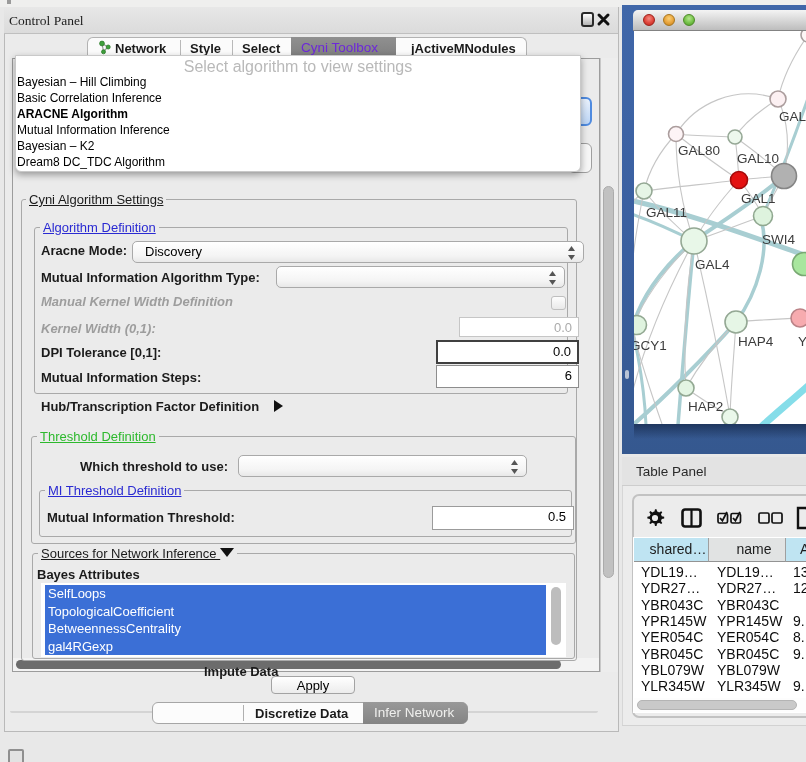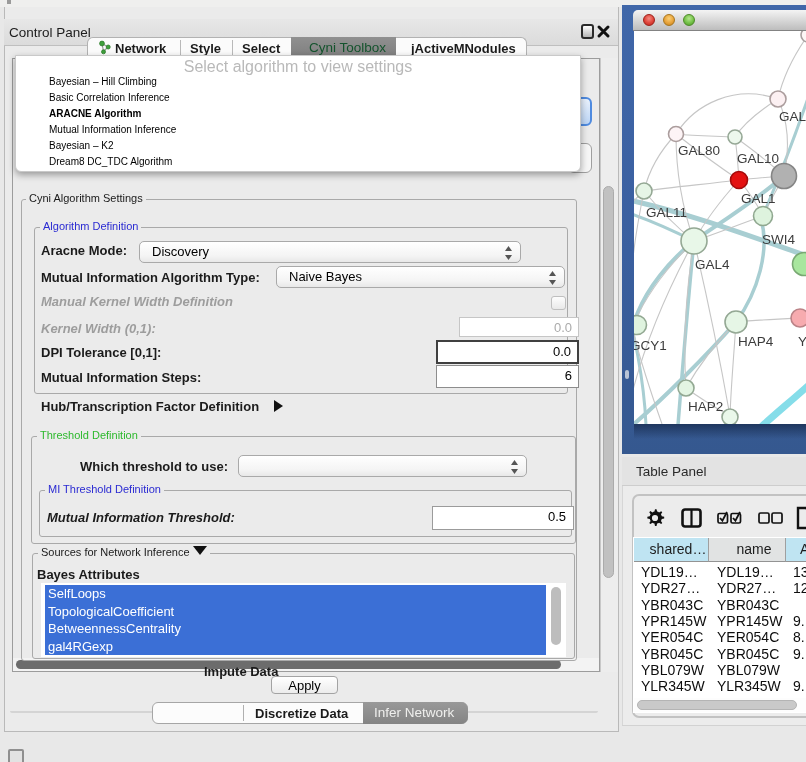--- a/index.html
+++ b/index.html
@@ -1,85 +1,84 @@
 <!DOCTYPE html>
 <html><head>
 <meta charset="utf-8">
 <style>
   html,body{margin:0;padding:0;}
   body{width:806px;height:762px;background:#e8e8e8;font-family:"Liberation Sans",sans-serif;overflow:hidden;position:relative;}
   .abs{position:absolute;}
   .lbl{font-size:13px;font-weight:bold;color:#1b1b1b;white-space:nowrap;}
   .glbl{font-size:13px;font-weight:bold;color:#9d9d9d;white-space:nowrap;font-style:italic;}
-  .gtitle{font-size:11px;background:#ebebeb;padding:0 3px;white-space:nowrap;}
+  .gtitle{font-size:13px;background:#ebebeb;padding:0 3px;white-space:nowrap;text-decoration:underline;}
   .group{border:1px solid #a9a9a9;border-radius:3px;}
   .combo{background:linear-gradient(180deg,#ffffff 0%,#f4f4f4 70%,#e8e8e8 100%);border:1px solid #a9a9a9;border-radius:5px;font-size:13px;color:#000;}
   .combo .ar{position:absolute;right:7px;top:3px;width:9px;}
   .fld{background:#fff;font-size:13px;text-align:right;margin-left:12px;}
 </style>
 </head>
 <body>
 
 <div class="abs" style="left:0;top:0;width:806px;height:7px;background:#efefee;"></div>
 <div class="abs" style="left:7px;top:0;width:4px;height:4px;background:#9a9a9a;"></div>
 
 <div class="abs" style="left:4px;top:7px;width:613px;height:724px;background:#ebebeb;border-left:1px solid #b9b9b9;border-right:1px solid #b9b9b9;border-bottom:1px solid #b9b9b9;">
 </div>
-<div class="abs" style="left:4px;top:19px;width:614px;height:26px;background:linear-gradient(180deg,#e7e7e7,#dbdbdb);border-bottom:1px solid #bfbfbf;">
+<div class="abs" style="left:4px;top:7px;width:614px;height:26px;background:linear-gradient(180deg,#e7e7e7,#dbdbdb);border-bottom:1px solid #bfbfbf;font-family:Liberation Serif, serif;">
   <div class="abs" style="left:5px;top:6px;font-size:13.5px;color:#1c1c1c;">Control Panel</div>
   <div class="abs" style="left:577px;top:5px;width:9px;height:11px;border:2px solid #2a2a2a;border-radius:3px;background:linear-gradient(180deg,#fff,#b5b5b5);"></div>
   <svg class="abs" style="left:592px;top:5px;" width="15" height="15" viewBox="0 0 15 15">
       <path d="M3 3 L12 12 M12 3 L3 12" stroke="#111" stroke-width="3" stroke-linecap="round"></path>
     </svg>
 </div>
 
 <div class="abs" style="left:87px;top:37px;width:440px;height:21px;background:#fbfbfb;border:1px solid #b2b2b2;border-bottom:1px solid #a7a7a7;border-radius:6px 6px 0 0;box-sizing:border-box;"></div>
 <div class="abs" style="left:291px;top:37px;width:105px;height:21px;background:linear-gradient(180deg,#909090,#7e7e7e);"></div>
 <div class="abs" style="left:180px;top:40px;width:1px;height:15px;background:#b9b9b9;"></div>
 <div class="abs" style="left:232px;top:40px;width:1px;height:15px;background:#b9b9b9;"></div>
 <svg class="abs" style="left:98px;top:40px;" width="14" height="15" viewBox="0 0 14 15">
   <path d="M4 3.5 L10 7 M4 3.5 L5.5 11.5 M10 7 L5.5 11.5" stroke="#999" stroke-width="1.2" fill="none"></path>
   <circle cx="4" cy="3.5" r="2.4" fill="#3fa03d" stroke="#2c7c2a" stroke-width="0.8"></circle>
     <circle cx="10.2" cy="7" r="2" fill="#3fa03d" stroke="#2c7c2a" stroke-width="0.8"></circle>
     <circle cx="5.5" cy="11.8" r="2" fill="#3fa03d" stroke="#2c7c2a" stroke-width="0.8"></circle>
 </svg>
 <div class="abs lbl" style="left:115px;top:41px;">Network</div>
 <div class="abs lbl" style="left:190px;top:41px;">Style</div>
 <div class="abs lbl" style="left:242px;top:41px;">Select</div>
-<div class="abs" style="left:301px;top:40px;font-size:13.5px;color:#14532d;white-space:nowrap;margin-left:8px;">Cyni Toolbox</div>
+<div class="abs" style="left:301px;top:40px;font-size:13.5px;color:#6d28d9;white-space:nowrap;">Cyni Toolbox</div>
 <div class="abs lbl" style="left:411px;top:41px;">jActiveMNodules</div>
 
 <div class="abs" style="left:12px;top:58px;width:588px;height:614px;background:#ebebeb;border:1px solid #9c9c9c;box-sizing:border-box;"></div>
 
 <div class="abs" style="left:570px;top:97px;width:18px;height:25px;background:linear-gradient(180deg,#eaf2fd,#bcd5f5);border:2px solid #4f8be0;border-radius:6px;"></div>
 <div class="abs" style="left:568px;top:143px;width:22px;height:28px;background:#f6f6f6;border:1px solid #9f9f9f;border-radius:6px;"></div>
 
 <div class="abs" style="left:600px;top:58px;width:17px;height:614px;background:#ededed;border-left:1px solid #c8c8c8;"></div>
 <div class="abs" style="left:603px;top:186px;width:11px;height:392px;background:#c1c1c1;border:1px solid #ababab;border-radius:6px;box-sizing:border-box;"></div>
 
 <div class="abs" style="left:13px;top:658px;width:586px;height:13px;background:#f3f3f3;"></div>
 <div class="abs" style="left:16px;top:660px;width:545px;height:9px;background:#6c6c6c;border-radius:5px;"></div>
 
 <div class="abs group" style="left:21px;top:199px;width:554px;height:460px;"></div>
 <div class="abs gtitle" style="left:26px;top:192px;color:#1a1a1a;">Cyni Algorithm Settings</div>
 
 <div class="abs group" style="left:34px;top:227px;width:532px;height:165px;"></div>
 <div class="abs gtitle" style="left:40px;top:220px;color:#2a2ad2;">Algorithm Definition</div>
 
 <div class="abs lbl" style="left:41px;top:243px;">Aracne Mode:</div>
-<div class="abs combo" style="left:139px;top:241px;width:382px;height:22px;box-sizing:border-box;">
+<div class="abs combo" style="left:132px;top:241px;width:452px;height:22px;box-sizing:border-box;">
   <div style="margin:2px 0 0 12px;">Discovery</div>
   <svg class="ar" width="9" height="16" viewBox="0 0 9 16">
       <path d="M4.5 1 L8 6 L1 6 Z" fill="#555"></path>
       <path d="M4.5 15 L1 10 L8 10 Z" fill="#555"></path>
     </svg>
 </div>
 <div class="abs lbl" style="left:41px;top:270px;">Mutual Information Algorithm Type:</div>
 <div class="abs combo" style="left:276px;top:266px;width:289px;height:22px;box-sizing:border-box;">
-  <div style="margin:2px 0 0 12px;">Naive Bayes</div>
   <svg class="ar" width="9" height="16" viewBox="0 0 9 16">
       <path d="M4.5 1 L8 6 L1 6 Z" fill="#555"></path>
       <path d="M4.5 15 L1 10 L8 10 Z" fill="#555"></path>
     </svg>
 </div>
 <div class="abs glbl" style="left:41px;top:294px;">Manual Kernel Width Definition</div>
 <div class="abs" style="left:551px;top:296px;width:13px;height:12px;border:1px solid #bfbfbf;border-radius:3px;background:linear-gradient(180deg,#fdfdfd,#e9e9e9);"></div>
 <div class="abs glbl" style="left:41px;top:321px;">Kernel Width (0,1):</div>
 <div class="abs fld" style="left:447px;top:317px;width:112px;height:16px;border:1px solid #c6c6c6;color:#ababab;padding-right:6px;padding-top:2px;box-sizing:content-box;">0.0</div>
 <div class="abs lbl" style="left:41px;top:345px;">DPI Tolerance [0,1]:</div>
@@ -97,45 +96,45 @@
 <div class="abs lbl" style="left:80px;top:459px;">Which threshold to use:</div>
 <div class="abs combo" style="left:238px;top:455px;width:289px;height:22px;box-sizing:border-box;">
   <svg class="ar" width="9" height="16" viewBox="0 0 9 16">
       <path d="M4.5 1 L8 6 L1 6 Z" fill="#555"></path>
       <path d="M4.5 15 L1 10 L8 10 Z" fill="#555"></path>
     </svg>
 </div>
 
 <div class="abs group" style="left:39px;top:490px;width:531px;height:45px;"></div>
 <div class="abs gtitle" style="left:45px;top:483px;color:#2a2ad2;">MI Threshold Definition</div>
-<div class="abs lbl" style="left:47px;top:510px;font-style:italic;">Mutual Information Threshold:</div>
+<div class="abs lbl" style="left:47px;top:510px;">Mutual Information Threshold:</div>
 <div class="abs fld" style="left:420px;top:506px;width:133px;height:20px;border:1px solid #9b9b9b;color:#000;padding-right:7px;padding-top:2px;">0.5</div>
 
 <div class="abs group" style="left:32px;top:553px;width:541px;height:104px;"></div>
 <div class="abs gtitle" style="left:38px;top:546px;color:#1a1a1a;">Sources for Network Inference <span style="display:inline-block;width:0;height:0;border-left:7px solid transparent;border-right:7px solid transparent;border-top:9px solid #111;vertical-align:1px;"></span></div>
 <div class="abs lbl" style="left:37px;top:567px;">Bayes Attributes</div>
 <div class="abs" style="left:41px;top:583px;width:525px;height:74px;background:#fff;"></div>
 <div class="abs" style="left:45px;top:585px;width:501px;height:70px;background:#3b6fd6;color:#fff;font-size:13px;line-height:17.5px;padding-left:3px;box-sizing:border-box;">SelfLoops<br>TopologicalCoefficient<br>BetweennessCentrality<br>gal4RGexp</div>
 <div class="abs" style="left:551px;top:587px;width:10px;height:58px;background:#bdbdbd;border-radius:5px;"></div>
 
-<div class="abs" style="left:271px;top:676px;width:67px;height:18px;background:linear-gradient(180deg,#ffffff,#ececec);border:1px solid #a3a3a3;border-radius:4px;box-sizing:border-box;text-align:center;font-size:13px;color:#000;padding-top:1px;">Apply</div>
+<div class="abs" style="left:271px;top:676px;width:84px;height:18px;background:linear-gradient(180deg,#ffffff,#ececec);border:1px solid #a3a3a3;border-radius:4px;box-sizing:border-box;text-align:center;font-size:13px;color:#000;padding-top:1px;">Apply</div>
 
 <div class="abs" style="left:10px;top:711px;width:588px;height:2px;background:#d4d4d4;border-radius:0 0 3px 3px;"></div>
 <div class="abs" style="left:152px;top:702px;width:316px;height:22px;background:#fcfcfc;border:1px solid #a6a6a6;border-radius:6px;box-sizing:border-box;"></div>
 <div class="abs" style="left:363px;top:702px;width:105px;height:22px;background:linear-gradient(180deg,#999999,#848484);border-radius:0 7px 7px 0;"></div>
 <div class="abs" style="left:243px;top:705px;width:1px;height:16px;background:#b0b0b0;"></div>
 <div class="abs lbl" style="left:159px;top:664px;padding-left:45px;">Impute Data</div>
 <div class="abs lbl" style="left:255px;top:706px;">Discretize Data</div>
 <div class="abs" style="left:374px;top:705px;font-size:13.5px;color:#efefed;white-space:nowrap;">Infer Network</div>
 
 <div class="abs" style="left:8px;top:749px;width:12px;height:12px;border:2px solid #8f8f8f;border-radius:2px;background:#e2e2e2;"></div>
 
 <div class="abs" style="left:15px;top:55px;width:566px;height:117px;background:#fff;border:1px solid #c9c9c9;border-radius:0 0 6px 6px;box-shadow:0 3px 7px rgba(0,0,0,0.35);box-sizing:border-box;z-index:50;"></div>
 <div class="abs" style="left:15px;top:58px;width:566px;text-align:center;font-size:16px;color:#b9b9b9;z-index:51;">Select algorithm to view settings</div>
-<div class="abs" style="left:17px;top:74px;width:560px;font-size:10px;color:#000;line-height:16.1px;z-index:51;margin-left:32px;">Bayesian – Hill Climbing<br>Basic Correlation Inference<br><b>ARACNE Algorithm</b><br>Mutual Information Inference<br>Bayesian – K2<br>Dream8 DC_TDC Algorithm</div>
+<div class="abs" style="left:17px;top:74px;width:560px;font-size:12px;color:#000;line-height:16.1px;z-index:51;">Bayesian – Hill Climbing<br>Basic Correlation Inference<br><b>ARACNE Algorithm</b><br>Mutual Information Inference<br>Bayesian – K2<br>Dream8 DC_TDC Algorithm</div>
 
 <div class="abs" style="left:622px;top:5px;width:184px;height:449px;background:linear-gradient(180deg,#4067a9 0%,#3a5f9f 55%,#35588f 100%);"></div>
 <div class="abs" style="left:634px;top:424px;width:172px;height:15px;background:linear-gradient(180deg,rgba(12,26,52,0.55),rgba(12,26,52,0));"></div>
 <div class="abs" style="left:633px;top:10px;width:173px;height:21px;background:linear-gradient(180deg,#f4f4f4,#bdbdbd);border-bottom:1px solid #838383;border-radius:5px 0 0 0;box-sizing:border-box;"></div>
 <div class="abs" style="left:643px;top:14px;width:12px;height:12px;border-radius:50%;background:radial-gradient(circle at 50% 35%,#f28b82 0%,#e0443a 55%,#b5271f 100%);border:1px solid #9e2018;box-sizing:border-box;"></div>
 <div class="abs" style="left:663px;top:14px;width:12px;height:12px;border-radius:50%;background:radial-gradient(circle at 50% 35%,#fad077 0%,#e8a33b 55%,#c07f1c 100%);border:1px solid #a8761d;box-sizing:border-box;"></div>
 <div class="abs" style="left:683px;top:14px;width:12px;height:12px;border-radius:50%;background:radial-gradient(circle at 50% 35%,#b5e58e 0%,#74c248 55%,#4e9427 100%);border:1px solid #4d8a28;box-sizing:border-box;"></div>
 <div class="abs" style="left:634px;top:31px;width:172px;height:393px;background:#fff;overflow:hidden;">
 <svg width="172" height="393" viewBox="634 31 172 393">
   <g fill="none" stroke="#a8ced2">

